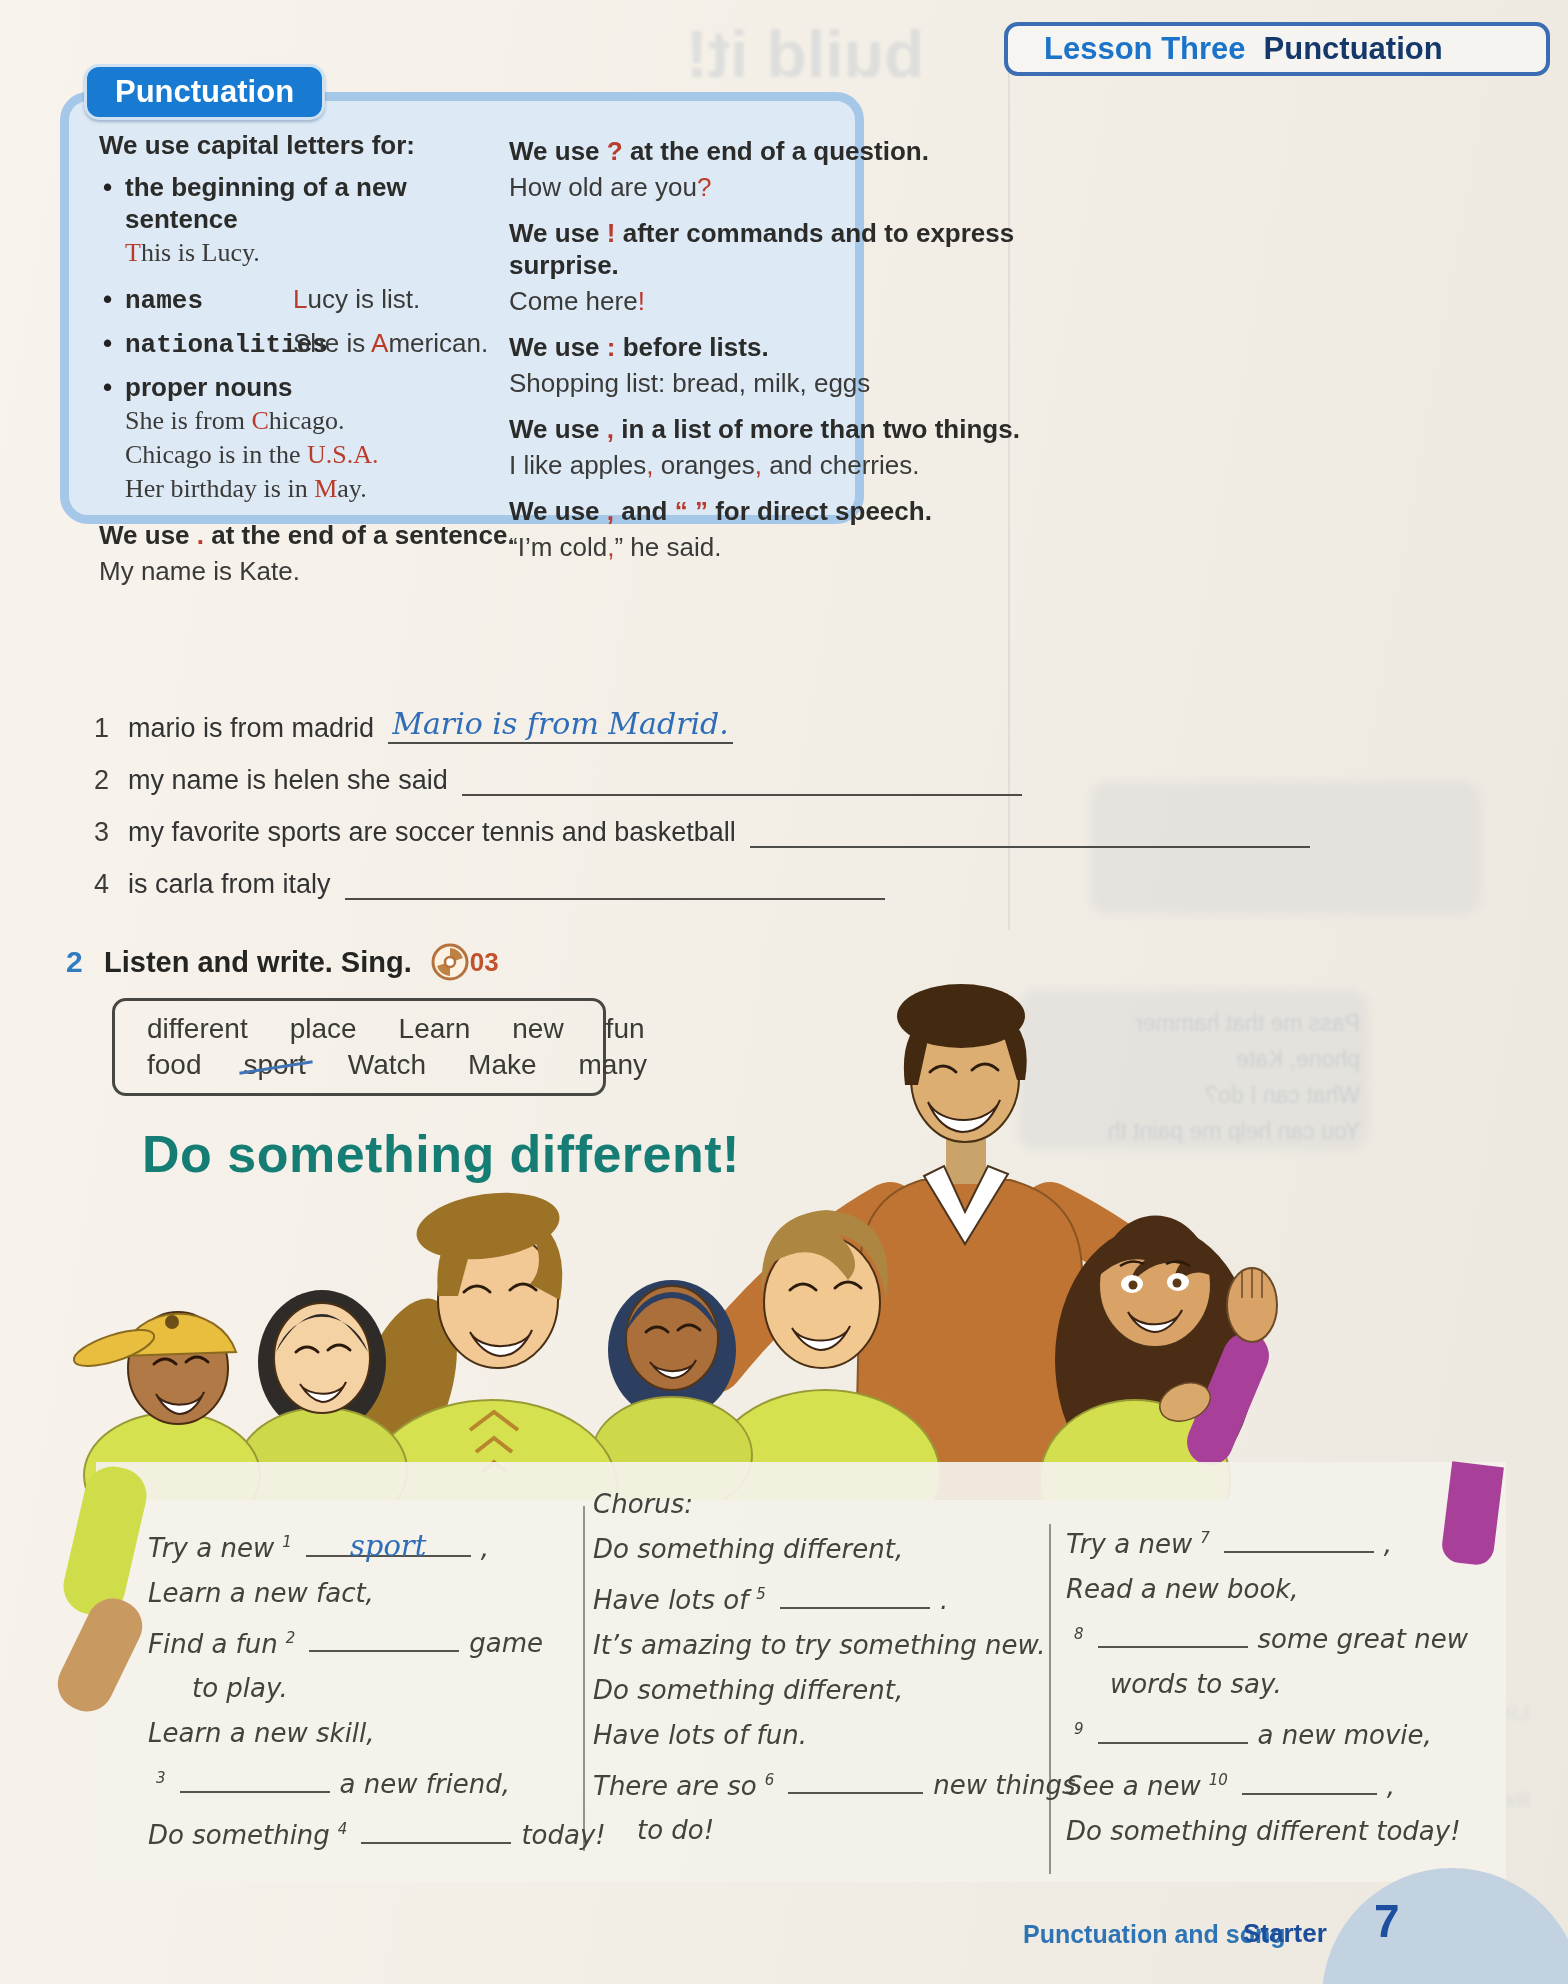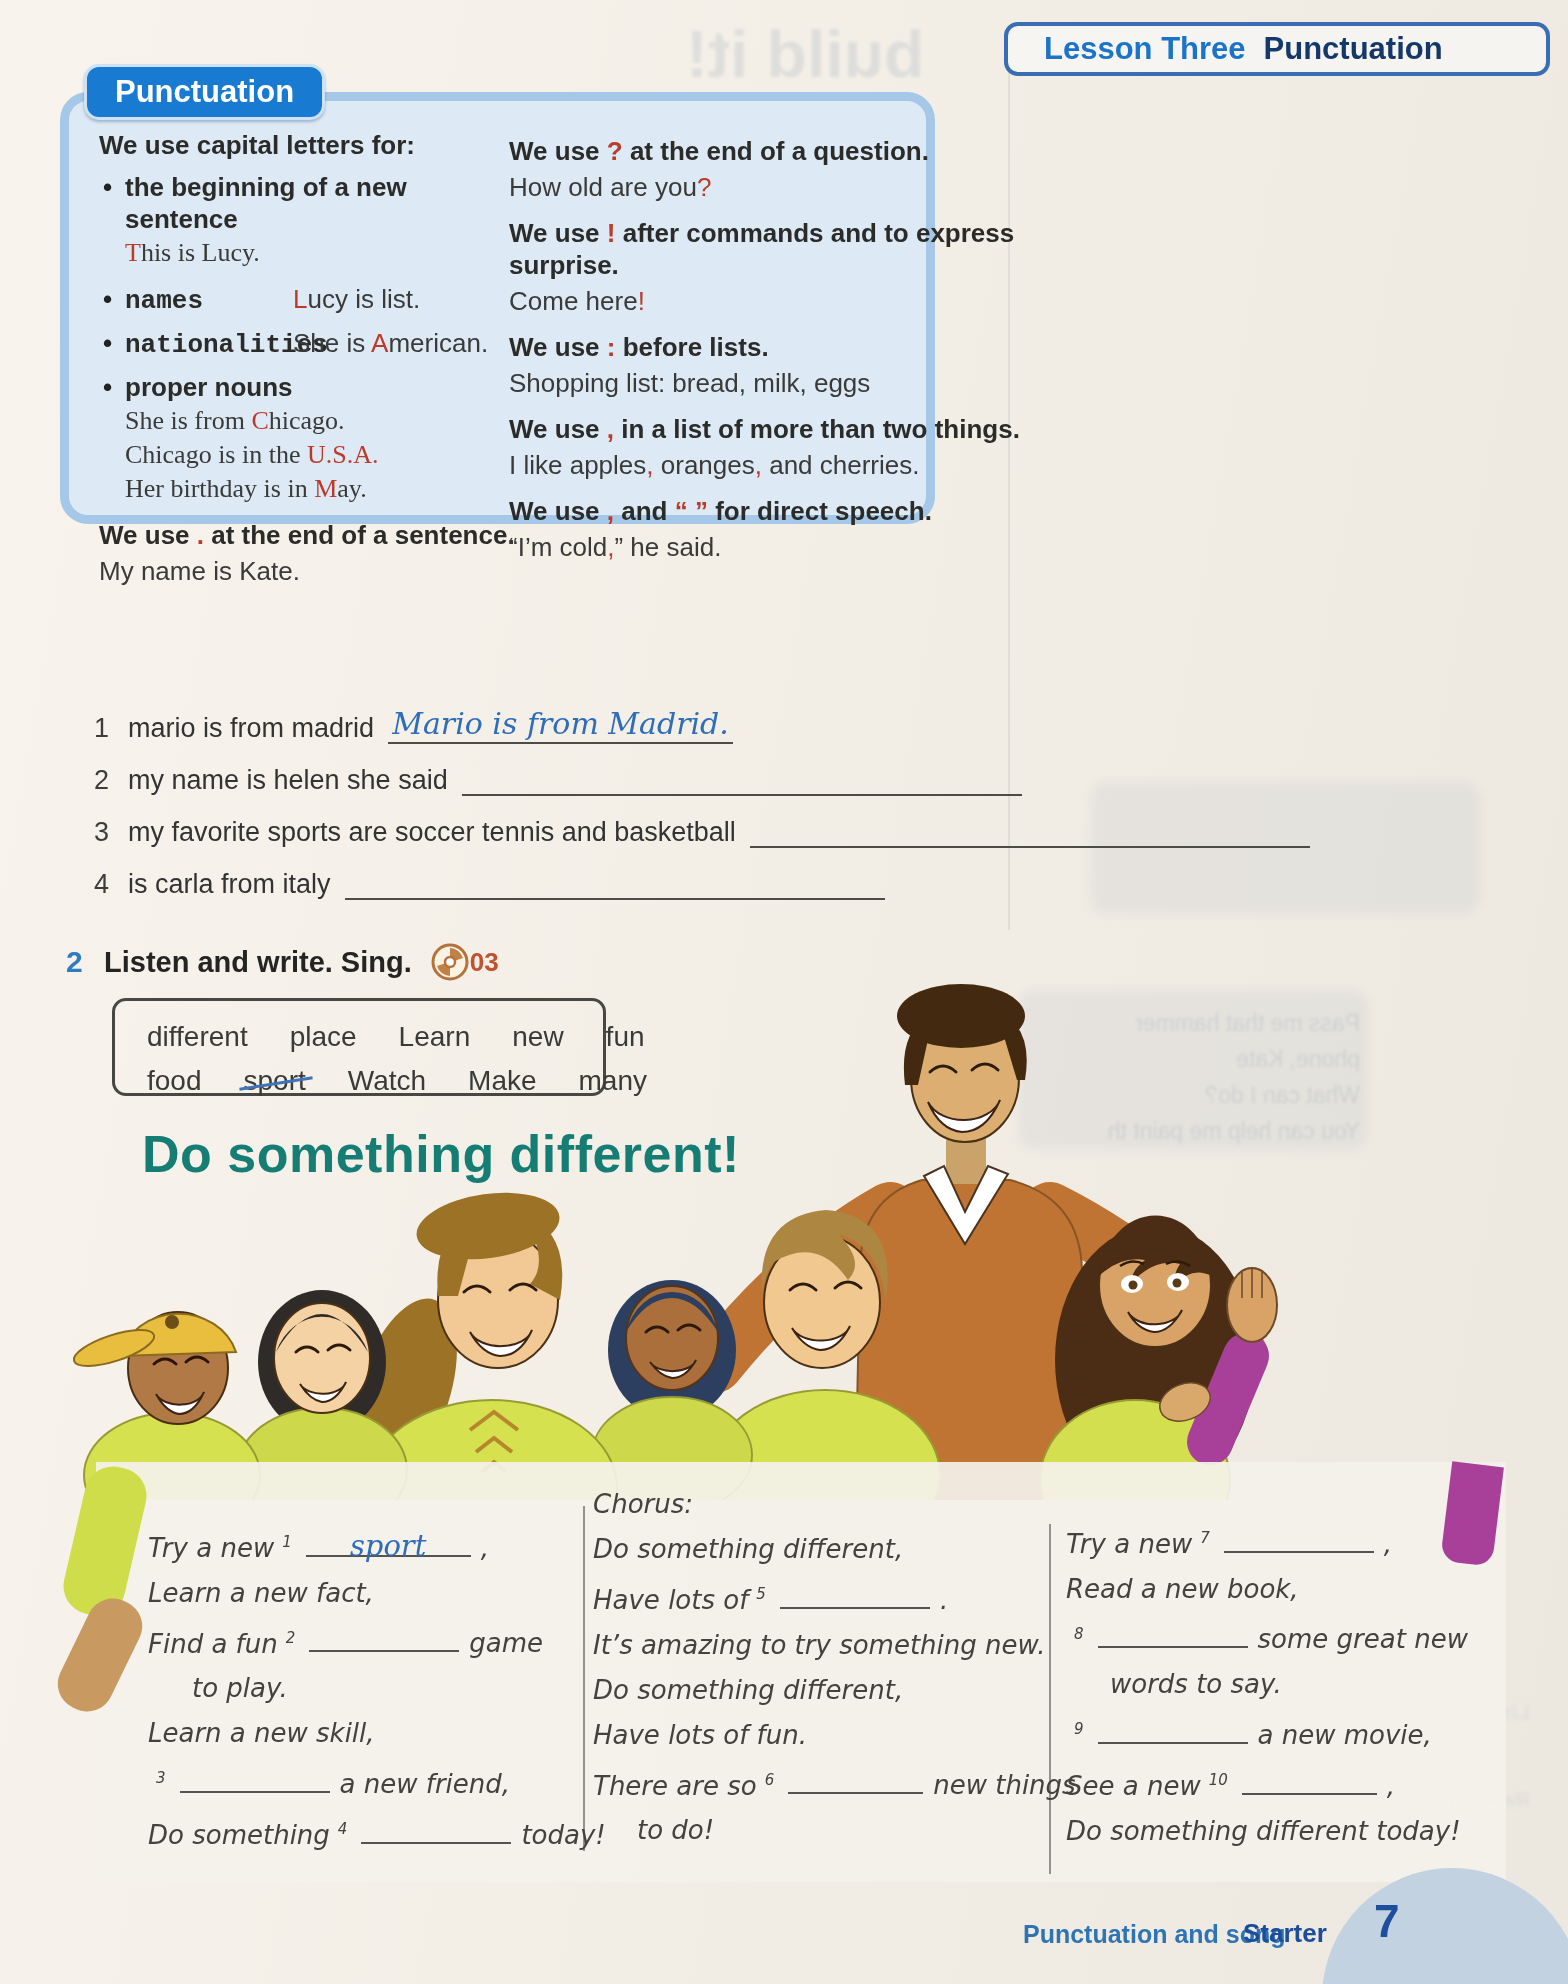--- a/index.html
+++ b/index.html
@@ -19,21 +19,21 @@
   
   #lesson-box{position:absolute;left:1004px;top:22px;width:546px;height:54px;
       border:4px solid #3a6db3;border-radius:14px;background:rgba(252,252,253,.55);
       display:flex;align-items:center;padding-left:36px;box-sizing:border-box;font-size:31px;font-weight:bold;}
   #lesson-box .lnum{color:#1b74c9;margin-right:18px;}
   #lesson-box .lttl{color:#15386b;}
   
   #rules-tab{position:absolute;left:84px;top:64px;height:50px;padding:0 28px;background:#187bd1;
       border:3px solid #cfe2f3;border-radius:15px;color:#fff;font-size:31px;font-weight:bold;
       display:flex;align-items:center;z-index:4;box-shadow:0 2px 3px rgba(40,80,130,.35);}
-  #rules-panel{position:absolute;left:60px;top:92px;width:875px;height:432px;
+  #rules-panel{position:absolute;left:60px;top:92px;width:804px;height:432px;
       background:#dde9f5;border:9px solid #a5c7e8;border-radius:28px;box-sizing:border-box;z-index:3;}
   .rp-col{position:absolute;font-size:26px;line-height:32px;color:#2b2b29;}
   #rp-left{left:30px;top:28px;width:420px;}
   #rp-right{left:440px;top:34px;width:545px;}
   .rh{font-weight:bold;margin:0 0 4px 0;}
   .rex{font-weight:normal;margin:0 0 14px 0;color:#3a3a38;}
   .rb{font-weight:bold;margin:10px 0 2px 0;padding-left:26px;position:relative;}
   .rb::before{content:"•";position:absolute;left:4px;top:0;font-size:26px;color:#222;}
   .rb .exin{font-weight:normal;color:#3a3a38;}
   .rowlab{display:inline-block;width:168px;font-family:Liberation Mono, monospace;}
@@ -50,21 +50,21 @@
   .itxt{margin-right:14px;white-space:nowrap;}
   .blank{display:inline-block;border-bottom:2px solid #4c4c48;height:34px;vertical-align:baseline;}
   .w345{width:345px;} .w560{width:560px;} .w540{width:540px;}
   .hand{display:block;text-align:center;font-family:"DejaVu Serif",serif;font-style:italic;
         color:#2f6db8;font-size:30px;transform:translateY(-2px);}
   #cd-badge{margin-left:18px;display:flex;align-items:center;}
   #track{color:#c2512e;font-weight:bold;font-size:26px;margin-left:0;}
   
   #wordbox{position:absolute;left:112px;top:998px;width:494px;height:98px;border:3px solid #474743;
       border-radius:14px;font-size:28px;color:#3a3a36;box-sizing:border-box;padding:8px 0 0 32px;}
-  .wrow{display:flex;column-gap:42px;margin-top:12px;}
+  .wrow{display:flex;column-gap:42px;margin-top:4px;}
   .strike{position:relative;}
   .strike::after{content:"";position:absolute;left:-5px;right:-7px;top:52%;height:3px;
       background:#3f74b8;transform:rotate(-9deg);}
   
   #song-title{position:absolute;left:142px;top:1124px;font-size:52px;font-weight:bold;color:#157d74;letter-spacing:.5px;}
   #illustration{position:absolute;left:60px;top:960px;z-index:4;}
   #lyr-bg{position:absolute;left:96px;top:1462px;width:1410px;height:420px;background:rgba(244,241,235,.93);z-index:5;}
   .tail{position:absolute;z-index:6;}
   #arm-tail{left:74px;top:1466px;width:62px;height:150px;background:#cfdd4a;border-radius:28px;transform:rotate(13deg);}
   #hand-tail{left:72px;top:1596px;width:56px;height:118px;background:#c89a62;border-radius:26px;transform:rotate(26deg);}

